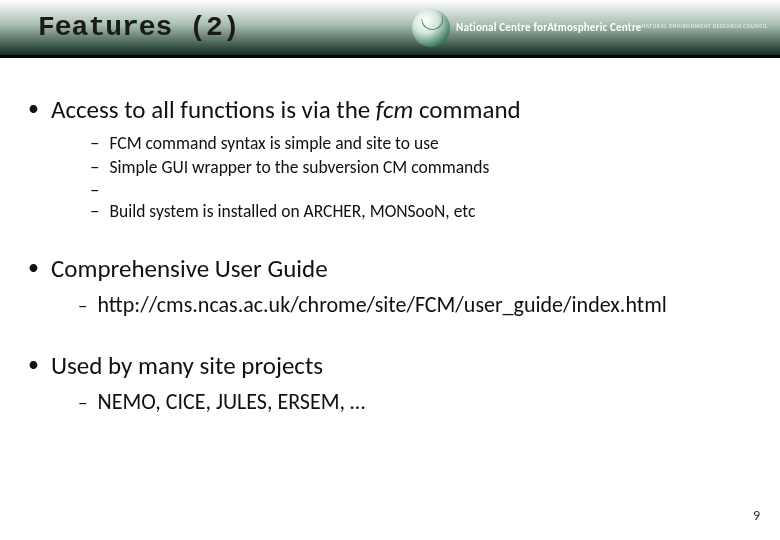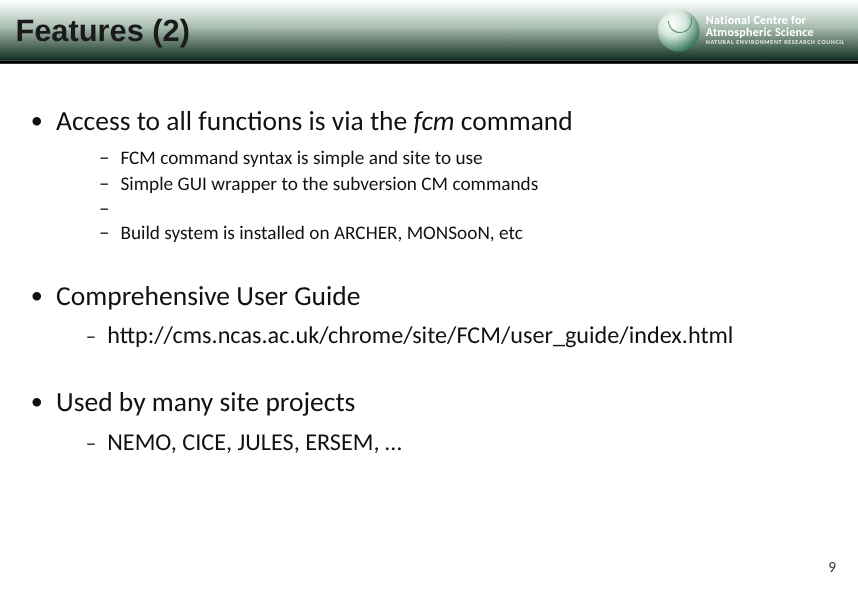--- a/index.html
+++ b/index.html
@@ -5,33 +5,33 @@
   * { box-sizing: border-box; margin: 0; padding: 0; }
   html, body { width: 780px; height: 540px; overflow: hidden; font-family: Calibri, "Segoe UI", Arial, sans-serif; background: #fff; }
   .slide { position: relative; width: 780px; height: 540px; }
   .header {
     height: 58px;
     background: linear-gradient(to bottom, #ffffff 0%, #a9bdb1 45%, #0f2d20 100%);
     display: flex; align-items: center; justify-content: space-between;
     padding: 0 12px 0 14px;
     border-bottom: 3px solid #000;
   }
-  .title { font-size: 28px; font-weight: 700; color: #1a1a1a; font-family: Liberation Sans, sans-serif; }
+  .title { font-size: 28px; font-weight: 700; color: #1a1a1a; font-family: Liberation Mono, monospace; margin-left: 24px; }
   .logo { display: flex; align-items: center; gap: 6px; }
   .logo-orb {
     width: 38px; height: 38px; border-radius: 50%;
     background: radial-gradient(circle at 35% 30%, #ffffff 0%, #d4e6dc 35%, #3a7a5a 75%, #1f4a36 100%);
     position: relative;
   }
   .logo-orb::before {
     content: ""; position: absolute; top: 8px; left: 10px; width: 20px; height: 12px;
     border: 1.5px solid #5a8c72; border-top: none; border-radius: 0 0 14px 14px;
     transform: rotate(-10deg);
   }
-  .logo-text { display: flex; flex-direction: column; line-height: 1; color: #fff; }
+  .logo-text { display: flex; flex-direction: row; line-height: 1; color: #fff; }
   .logo-line1 { font-size: 11px; font-weight: 700; letter-spacing: 0.2px; }
   .logo-line2 { font-size: 11px; font-weight: 700; letter-spacing: 0.2px; }
   .logo-sub { font-size: 5.5px; font-weight: 700; letter-spacing: 0.6px; margin-top: 2px; color: #e0e8e4; }
   .content { padding: 36px 28px 0 28px; color: #111; }
   .topic-list { list-style: none; }
   .topic-list > li { margin-bottom: 30px; }
   .topic { display: flex; align-items: baseline; gap: 12px; font-size: 25px; line-height: 1.3; }
   .topic .dot { font-size: 22px; line-height: 1; position: relative; top: -2px; }
   .topic-text em { }
   .subs { margin: 4px 0 0 50px; list-style: none; }
@@ -46,21 +46,21 @@
 <body>
 
 <div class="slide">
 
   <div class="header">
     <div class="title">Features (2)</div>
     <div class="logo">
       <div class="logo-orb"></div>
       <div class="logo-text">
         <span class="logo-line1">National Centre for</span>
-        <span class="logo-line2">Atmospheric Science</span>
+        <span class="logo-line2">Atmospheric Centre</span>
         <span class="logo-sub">NATURAL ENVIRONMENT RESEARCH COUNCIL</span>
       </div>
     </div>
   </div>
 
   <div class="content">
     <ul class="topic-list">
 
       <li>
         <div class="topic">

